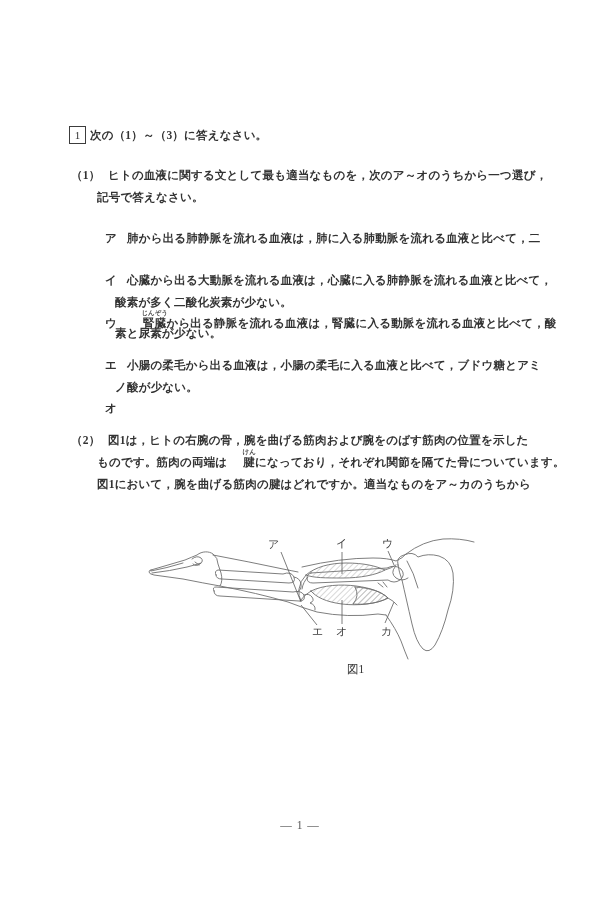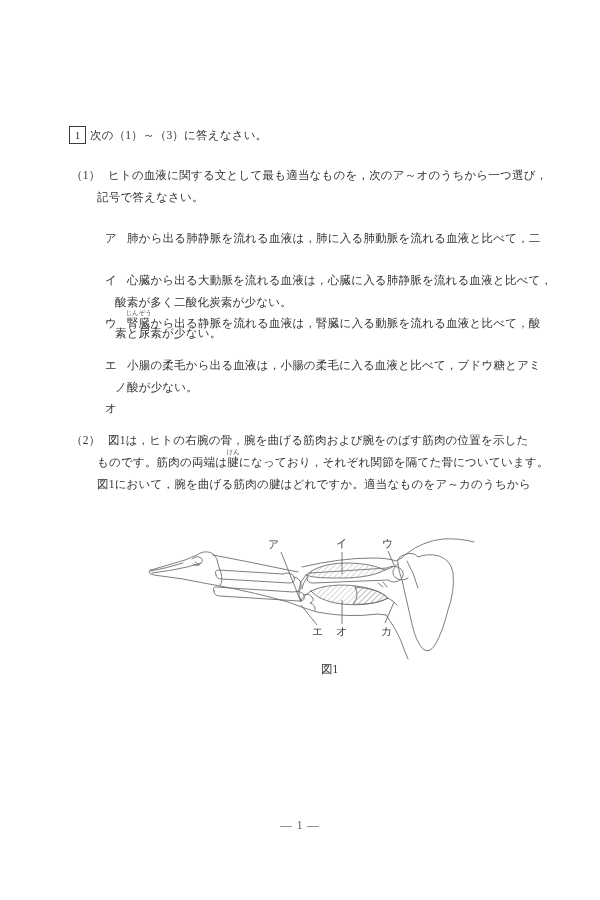--- a/index.html
+++ b/index.html
@@ -11,41 +11,42 @@
     font-family:"Liberation Serif","DejaVu Serif",serif;
     color:#333333;
     overflow:hidden;
   }
   .line{
     position:absolute;
     font-size:11.5px;
     line-height:14px;
     white-space:nowrap;
     letter-spacing:0.2px;
+    font-weight:bold;
   }
   .qbox{
     position:absolute;
     left:69px;top:126px;
     width:15px;height:16px;
     border:1px solid #3c3c3c;
     font-size:11px;line-height:16px;
     text-align:center;
   }
-  .ruby-wrap{position:relative;display:inline-block;}
+  .ruby-wrap{position:relative;display:inline-block;margin-left:16px;}
   .rt{
     position:absolute;
     top:-6.5px;left:50%;
     transform:translateX(-50%);
     font-size:6.5px;line-height:6.5px;
     letter-spacing:0;
     white-space:nowrap;
     color:#4a4a4a;
   }
   .figure{position:absolute;left:145px;top:528px;width:330px;height:140px;}
-  .caption{position:absolute;left:321px;top:662px;font-size:11.5px;font-family:Liberation Serif, serif;}
+  .caption{position:absolute;left:347px;top:662px;font-size:11.5px;font-family:Liberation Serif, serif;}
   .footer{
     position:absolute;left:0;right:0;top:819px;
     text-align:center;font-size:11.5px;letter-spacing:1px;color:#555;
   }
   svg text{
     font-family:"Liberation Serif","DejaVu Serif",serif;
     font-size:11px;fill:#3a3a3a;
   }
 </style>
 </head>

